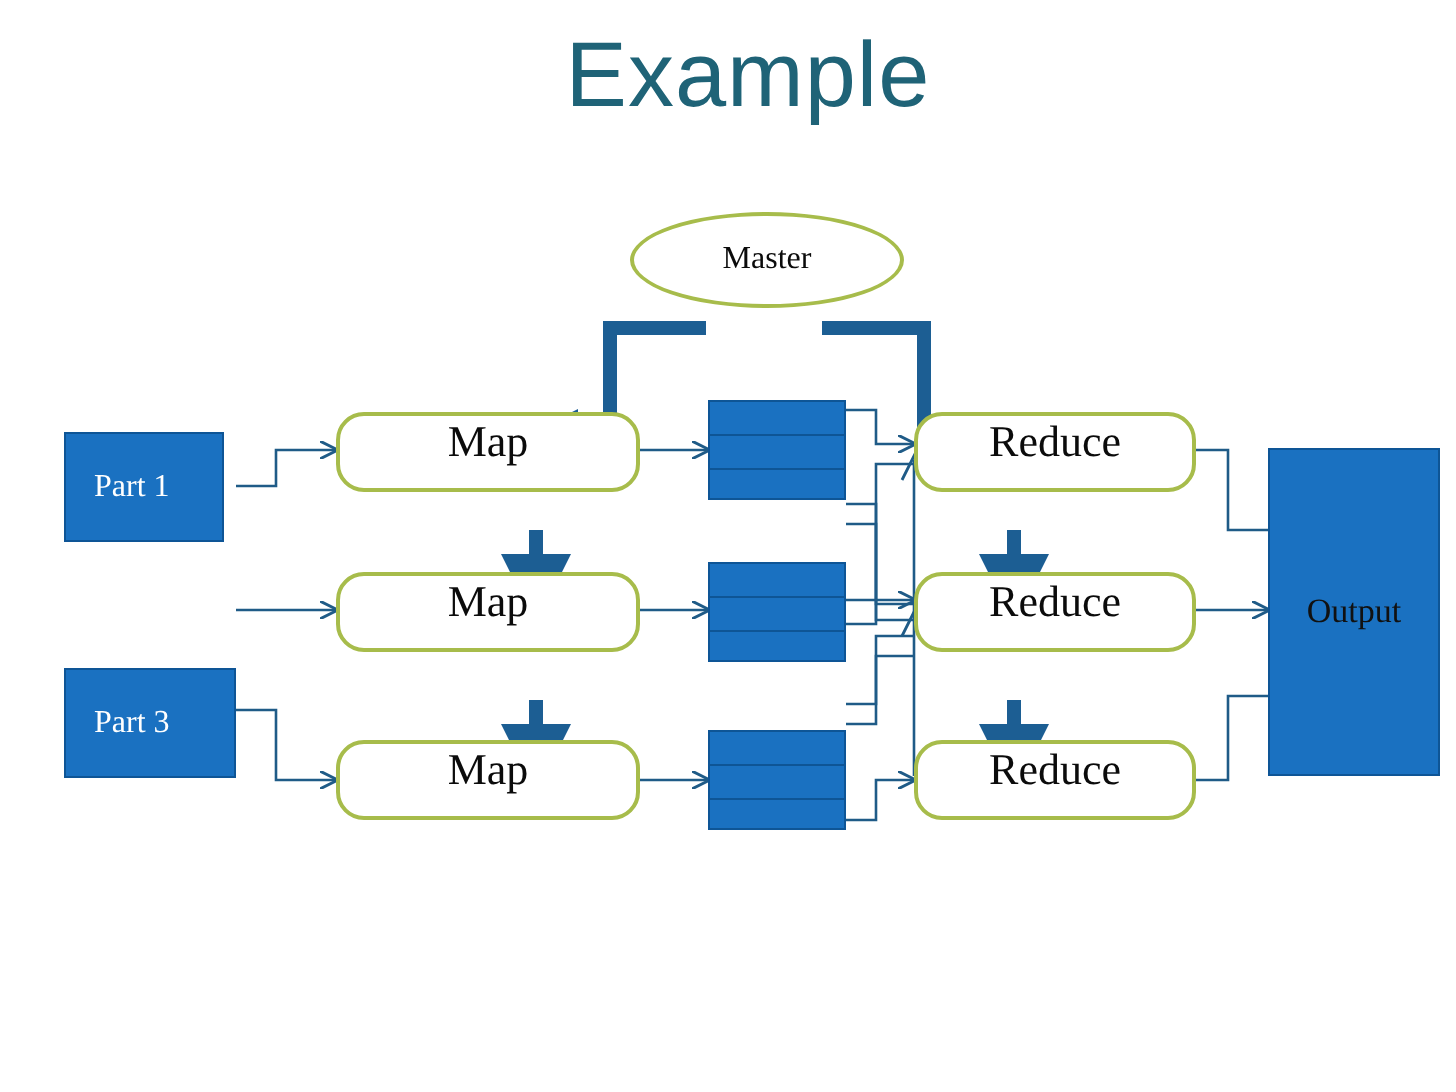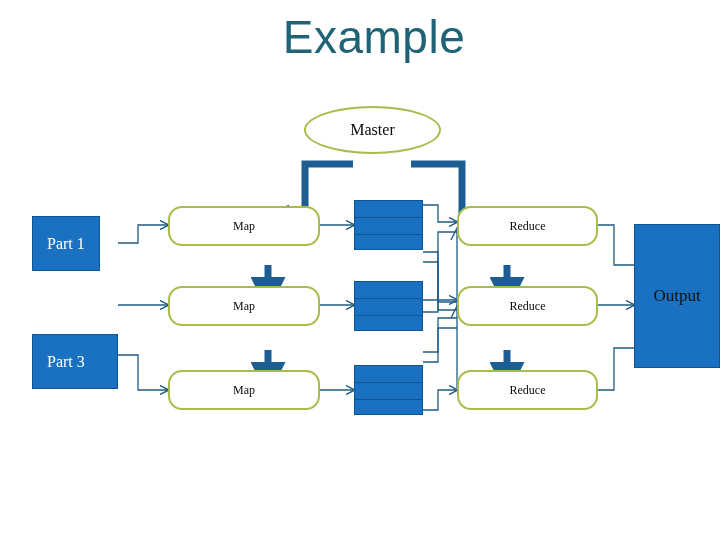--- a/index.html
+++ b/index.html
@@ -53,23 +53,23 @@
     padding-left: 14px;
   }
   
   .proc-box {
     position: absolute;
     background: #ffffff;
     border: 2px solid #A7BC4B;
     border-radius: 14px;
     box-sizing: border-box;
     color: #0B0B0B;
-    font-size: 12px;
-    display: flex;
-    align-items: center;
+    font-size: 22px;
+    display: flex;
+    align-items: flex-start;
     justify-content: center;
   }
   
   .mid-block {
     position: absolute;
     background: #1A71C1;
     border: 1px solid #0E5596;
     box-sizing: border-box;
   }
   .mid-block .seg {
@@ -175,25 +175,25 @@
         <path d="M 401 164 L 452 164 L 452 224 L 489 224" marker-end="url(#thickArrowR)"></path>
 
         <path d="M 258 265 L 258 298" marker-end="url(#thickArrowR)"></path>
         <path d="M 258 350 L 258 383" marker-end="url(#thickArrowR)"></path>
 
         <path d="M 497 265 L 497 298" marker-end="url(#thickArrowR)"></path>
         <path d="M 497 350 L 497 383" marker-end="url(#thickArrowR)"></path>
       </g>
     </svg>
 
-    <div class="master-ellipse" style="left:294px; top:106px; width:137px; height:48px;">
+    <div class="master-ellipse" style="left:305px; top:106px; width:137px; height:48px;">
       <span>Master</span>
     </div>
 
-    <div class="part-box" style="left:22px; top:216px; width:68px; height:55px;">
+    <div class="part-box" style="left:22px; top:216px; width:80px; height:55px;">
       <span>Part 1</span>
     </div>
     <div class="part-box" style="left:22px; top:334px; width:86px; height:55px;">
       <span>Part 3</span>
     </div>
 
     <div class="proc-box" style="left:158px; top:206px; width:152px; height:40px;">
       <span>Map</span>
     </div>
     <div class="proc-box" style="left:158px; top:286px; width:152px; height:40px;">
@@ -219,18 +219,18 @@
     <div class="proc-box" style="left:447px; top:206px; width:141px; height:40px;">
       <span>Reduce</span>
     </div>
     <div class="proc-box" style="left:447px; top:286px; width:141px; height:40px;">
       <span>Reduce</span>
     </div>
     <div class="proc-box" style="left:447px; top:370px; width:141px; height:40px;">
       <span>Reduce</span>
     </div>
 
-    <div class="output-box" style="left:624px; top:224px; width:86px; height:144px;">
+    <div class="output-box" style="left:624px; top:224px; width:86px; height:164px;">
       <span>Output</span>
     </div>
 
   </div>
 </div>
 
 </body></html>

